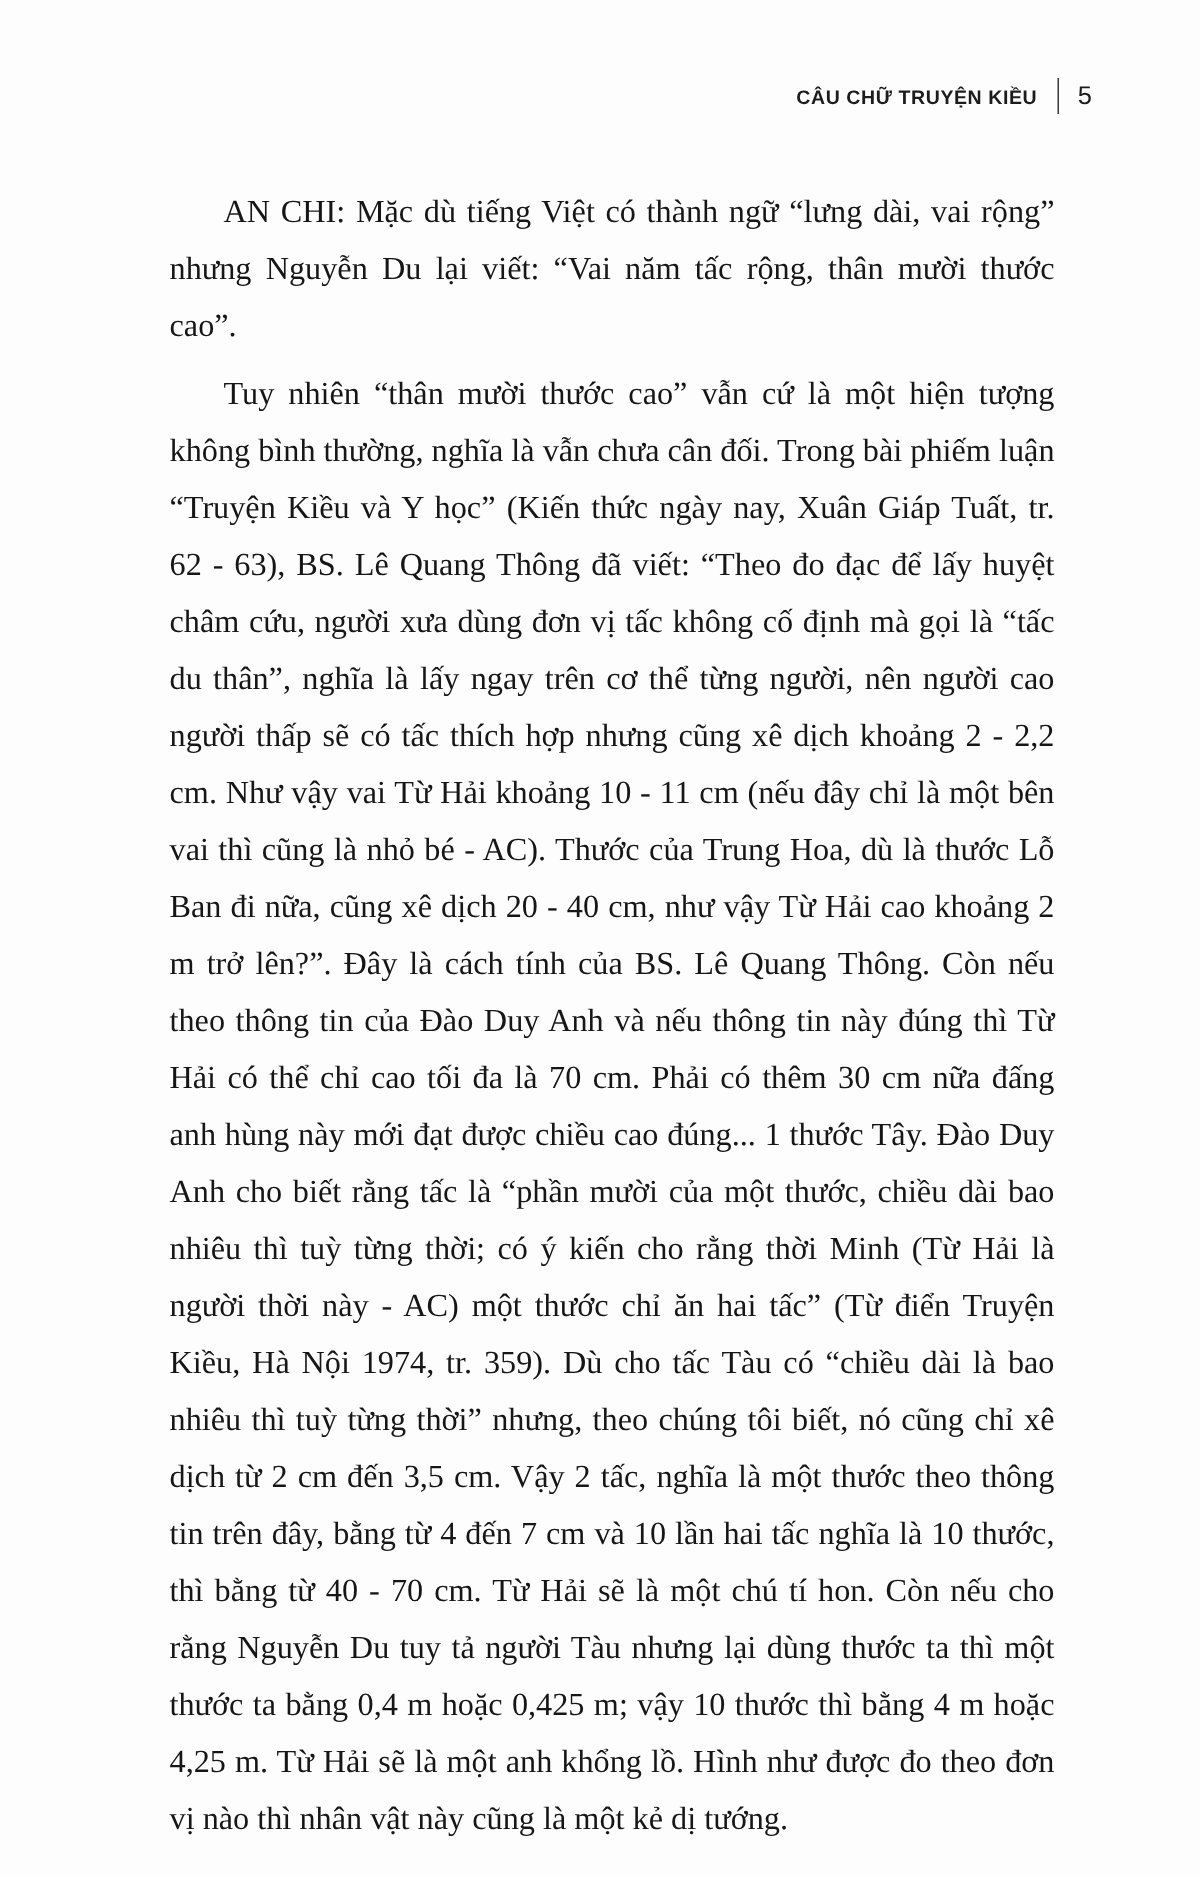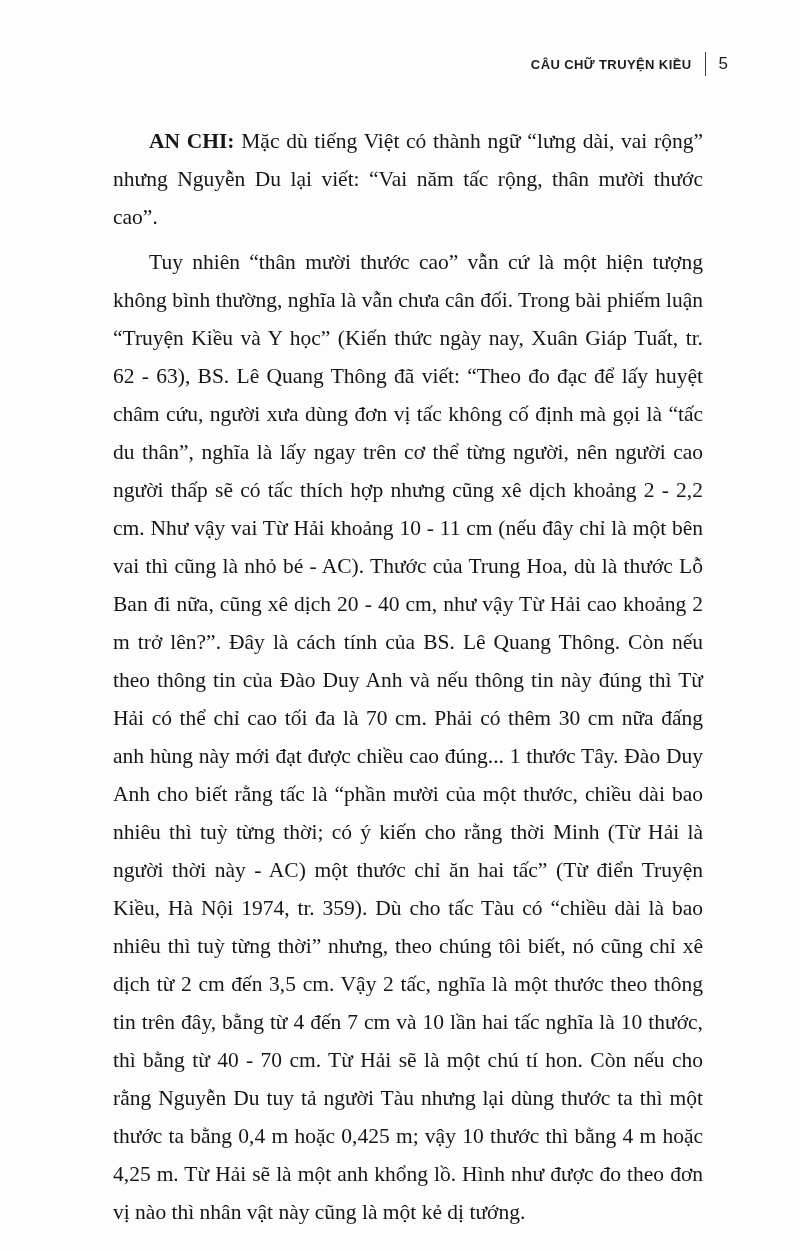--- a/index.html
+++ b/index.html
@@ -52,21 +52,21 @@
     width: 590px;
     text-align: justify;
     font-size: 21.5px;
     line-height: 38px;
     color: #161616;
   }
   .body-text p {
     margin: 0 0 7px 0;
     text-indent: 36px;
   }
-  .seg-bold { font-weight: 700; }
+  .seg-bold { font-weight: 400; }
   .seg-italic { }
 </style>
 </head>
 <body>
 
 <div class="page">
 
   <div class="running-header">
     <span class="running-title">CÂU CHỮ TRUYỆN KIỀU</span>
     <span class="header-divider"></span>

